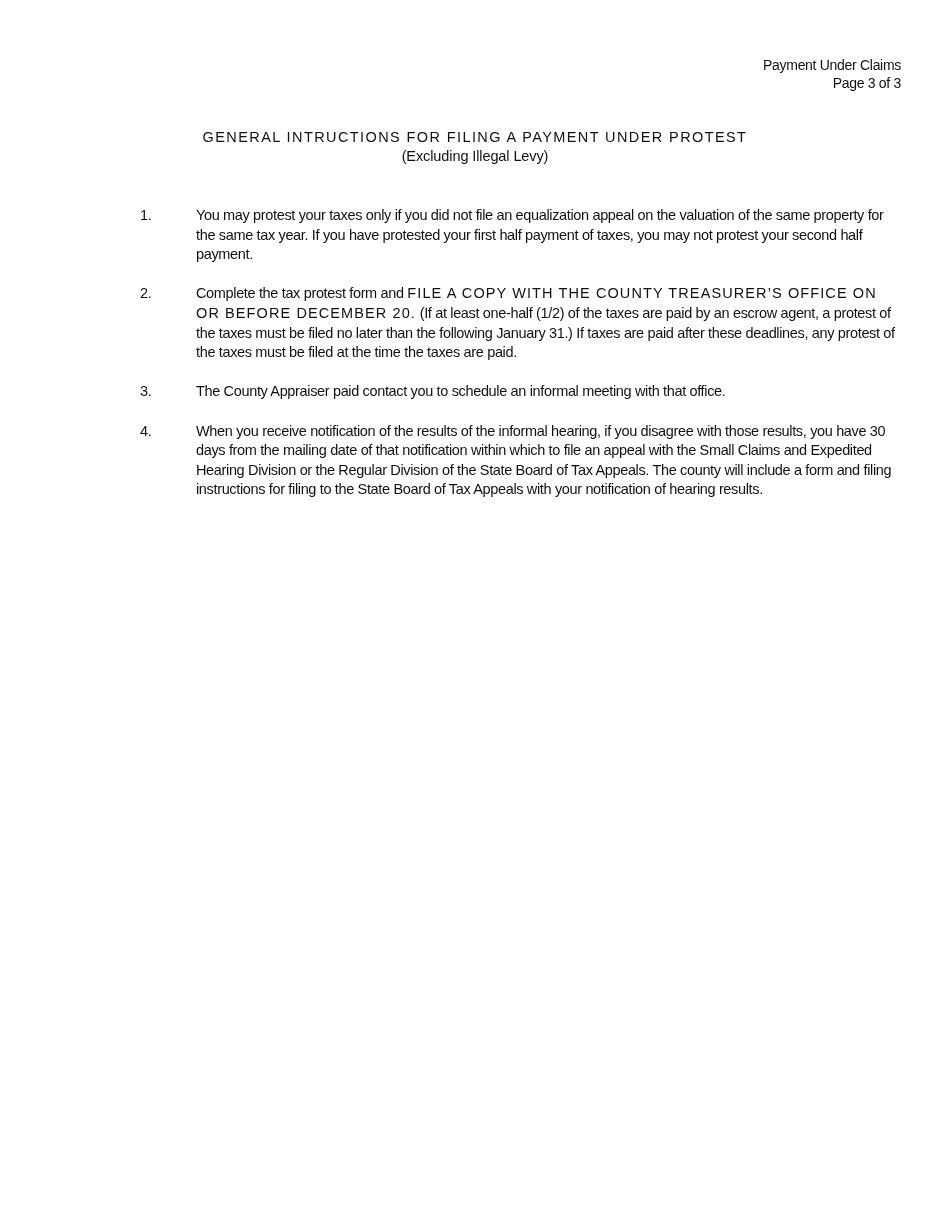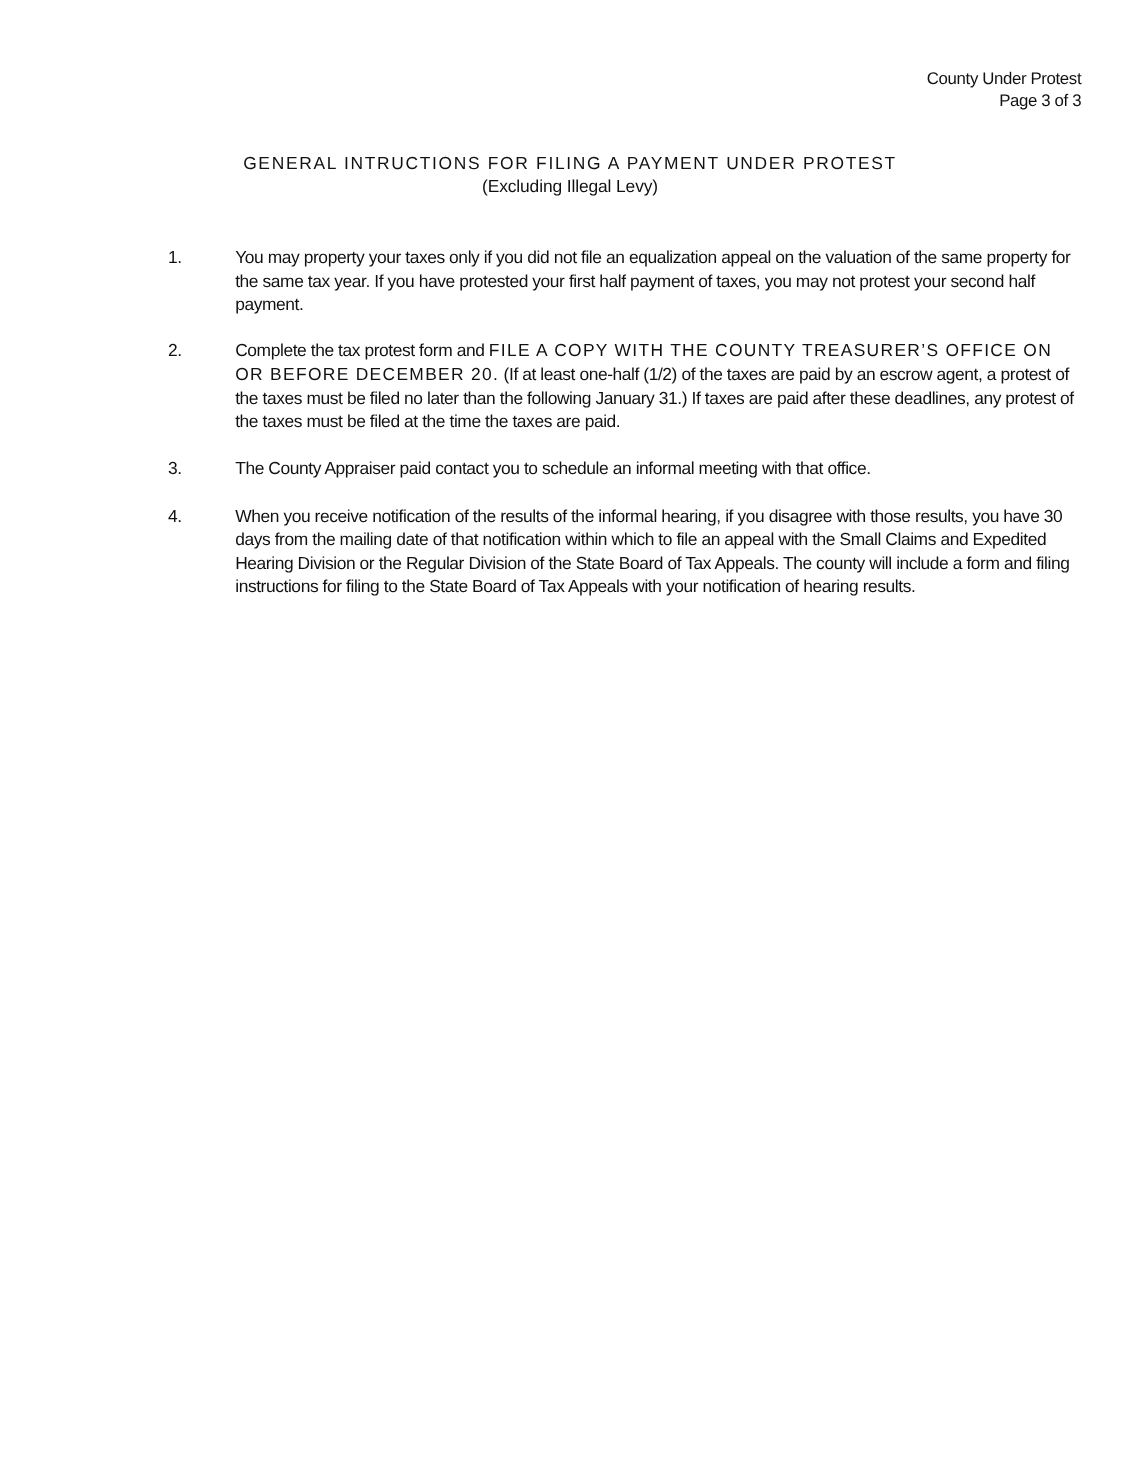--- a/index.html
+++ b/index.html
@@ -65,33 +65,33 @@
     .underline {
     }
     .caps {
       letter-spacing: 1.1px;
     }
   </style>
 </head>
 <body>
 
 <div class="page-header">
-  <div>County Under Protest</div>
+  <div>Payment Under Claims</div>
   <div>Page 3 of 3</div>
 </div>
 
 <div class="title-block" style="left:-45px;">
   <div class="title-main">GENERAL INTRUCTIONS FOR FILING A PAYMENT UNDER PROTEST</div>
   <div class="title-sub">(Excluding Illegal Levy)</div>
 </div>
 
 <ol class="instructions">
   <li class="instruction">
     <span class="num">1.</span>
-    <span class="body-text"><span>You may property your taxes only if you did </span><span class="underline">not</span><span> file an equalization appeal on the valuation of the same property for the same tax year.  If you have protested your first half payment of taxes, you may not protest your second half payment.</span></span>
+    <span class="body-text"><span>You may protest your taxes only if you did </span><span class="underline">not</span><span> file an equalization appeal on the valuation of the same property for the same tax year.  If you have protested your first half payment of taxes, you may not protest your second half payment.</span></span>
   </li>
   <li class="instruction">
     <span class="num">2.</span>
     <span class="body-text"><span>Complete the tax protest form and </span><span class="caps">FILE A COPY WITH THE COUNTY TREASURER’S OFFICE ON OR BEFORE DECEMBER 20.</span><span>  (If at least one-half (1/2) of the taxes are paid by an escrow agent, a protest of the taxes must be filed no later than the following January 31.)  If taxes are paid after these deadlines, any protest of the taxes must be filed at the time the taxes are paid.</span></span>
   </li>
   <li class="instruction">
     <span class="num">3.</span>
     <span class="body-text">The County Appraiser paid contact you to schedule an informal meeting with that office.</span>
   </li>
   <li class="instruction">

